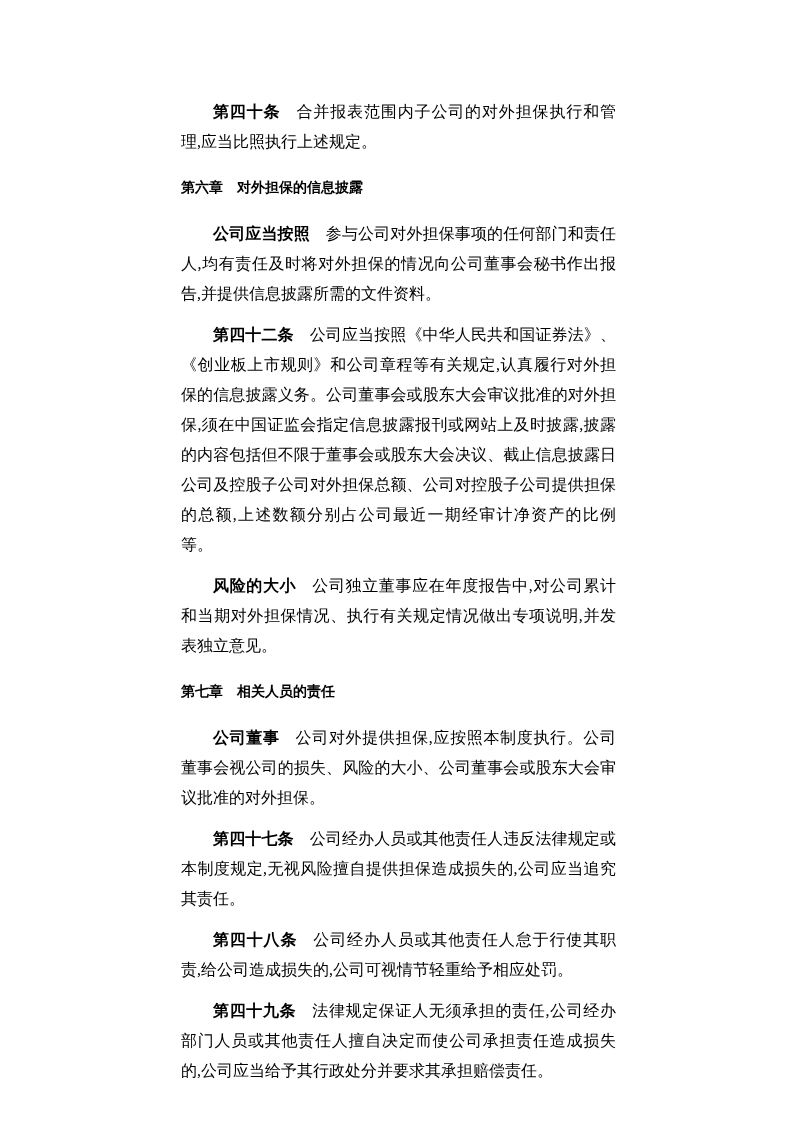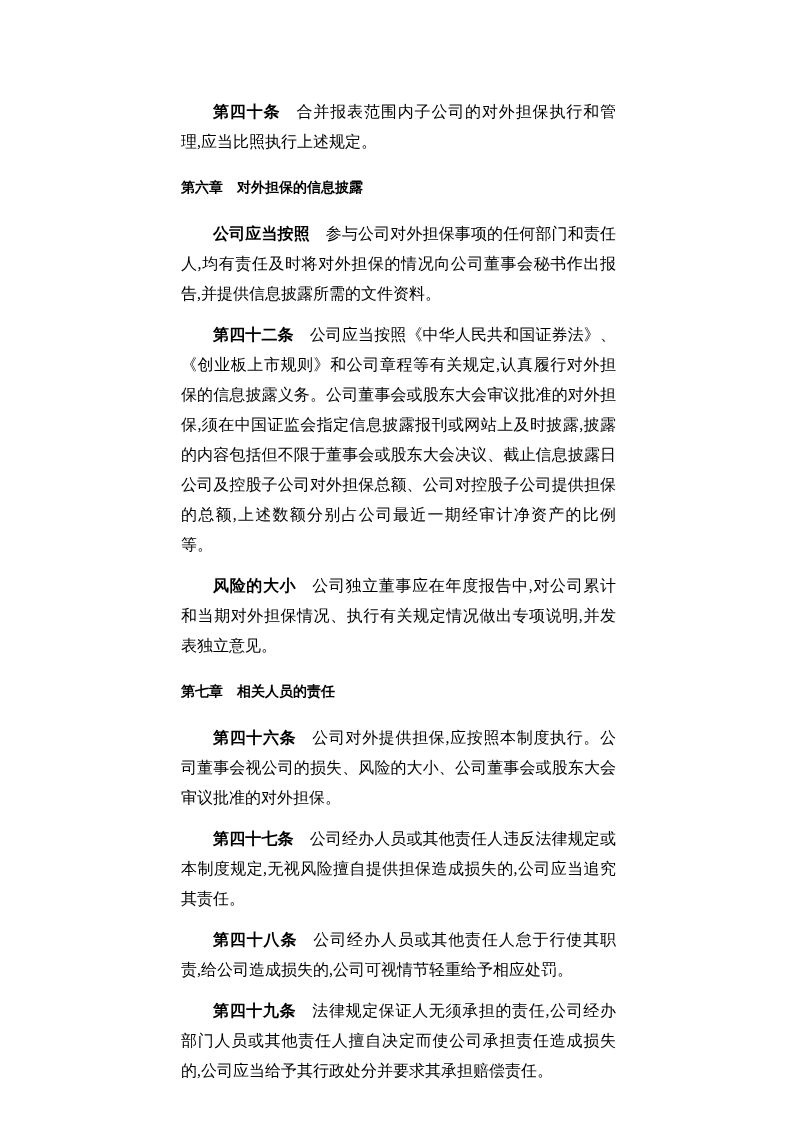--- a/index.html
+++ b/index.html
@@ -66,21 +66,21 @@
 
   <p class="article">
     <span class="label">风险的大小</span><span>公司独立董事应在年度报告中,对公司累计和当期对外担保情况、执行有关规定情况做出专项说明,并发表独立意见。</span>
   </p>
 
   <h2 class="chapter">
     <span class="num">第七章</span><span>相关人员的责任</span>
   </h2>
 
   <p class="article">
-    <span class="label">第四十六条</span><span>公司对外提供担保,应按照本制度执行。公司董事会视公司的损失、风险的大小、公司董事会或股东大会审议批准的对外担保。</span>
+    <span class="label">公司董事</span><span>公司对外提供担保,应按照本制度执行。公司董事会视公司的损失、风险的大小、公司董事会或股东大会审议批准的对外担保。</span>
   </p>
 
 
   <p class="article">
     <span class="label">第四十七条</span><span>公司经办人员或其他责任人违反法律规定或本制度规定,无视风险擅自提供担保造成损失的,公司应当追究其责任。</span>
   </p>
 
   <p class="article">
     <span class="label">第四十八条</span><span>公司经办人员或其他责任人怠于行使其职责,给公司造成损失的,公司可视情节轻重给予相应处罚。</span>
   </p>

